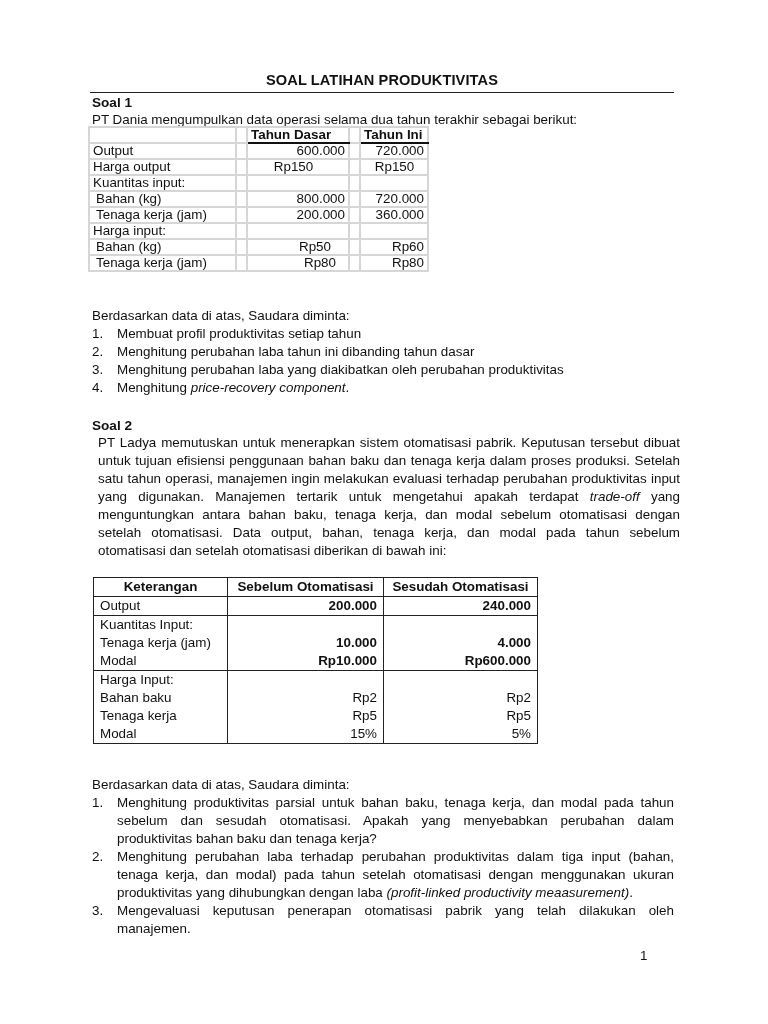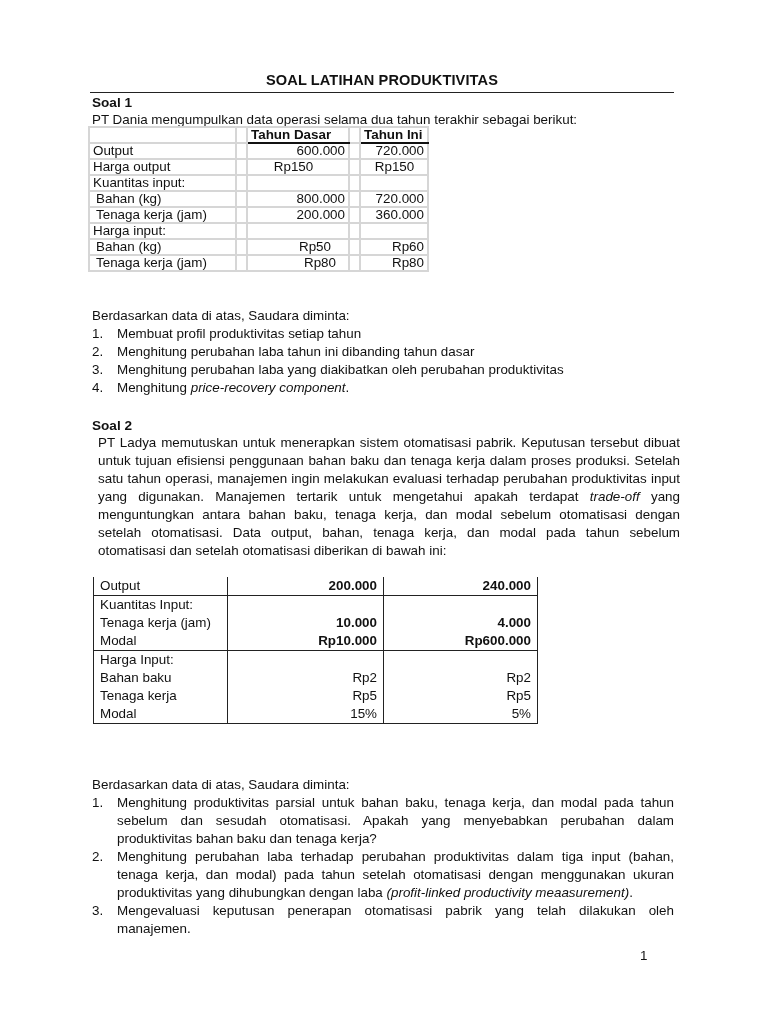--- a/index.html
+++ b/index.html
@@ -149,20 +149,25 @@
       <span class="n">4.</span>
       <span class="tx"><span>Menghitung </span><i>price-recovery component</i><span>.</span></span>
     </div>
   </div>
 
   <div class="heading" style="top:418px;">Soal 2</div>
   <div class="para justify" style="top:434px;"><span>PT Ladya memutuskan untuk menerapkan sistem otomatisasi pabrik. Keputusan tersebut dibuat untuk tujuan efisiensi penggunaan bahan baku dan tenaga kerja dalam proses produksi. Setelah satu tahun operasi, manajemen ingin melakukan evaluasi terhadap perubahan produktivitas input yang digunakan. Manajemen tertarik untuk mengetahui apakah terdapat </span><i>trade-off</i><span> yang menguntungkan antara bahan baku, tenaga kerja, dan modal sebelum otomatisasi dengan setelah otomatisasi. Data output, bahan, tenaga kerja, dan modal pada tahun sebelum otomatisasi dan setelah otomatisasi diberikan di bawah ini:</span></div>
 
   <table class="t2">
     <tbody>
+        <tr class="hdr">
+      <td class="c1">Keterangan</td>
+      <td class="c2">Sebelum Otomatisasi</td>
+      <td class="c3">Sesudah Otomatisasi</td>
+    </tr>
     <tr class="grp-end">
       <td class="c1">Output</td>
       <td class="c2 b">200.000</td>
       <td class="c3 b">240.000</td>
     </tr>
     <tr>
       <td class="c1">Kuantitas Input:</td>
       <td class="c2 b"></td>
       <td class="c3 b"></td>
     </tr>

